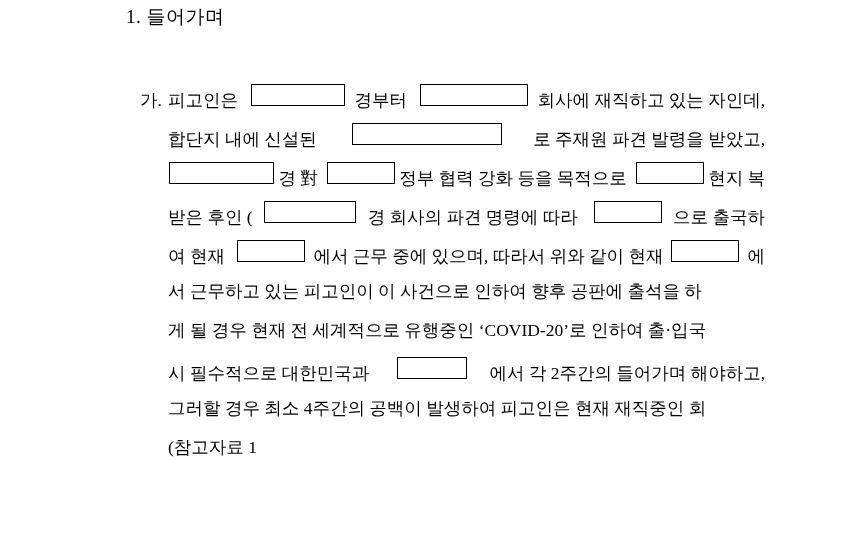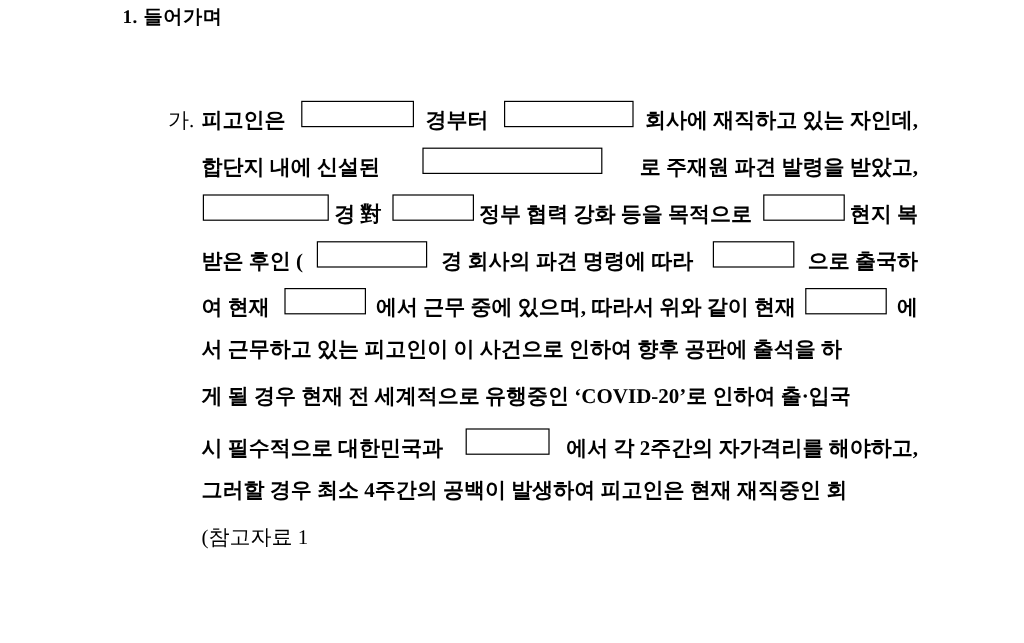--- a/index.html
+++ b/index.html
@@ -11,24 +11,24 @@
     position: relative;
     width: 853px;
     height: 536px;
     background: #ffffff;
     font-family: "Liberation Serif", serif;
     color: #000000;
     overflow: hidden;
   }
   .section-heading {
     position: absolute;
-    left: 102px;
+    left: 126px;
     top: 4px;
-    font-size: 16px;
-    font-weight: bold;
+    font-size: 19px;
+    font-weight: normal;
     letter-spacing: 0.5px;
   }
   .body-block {
     position: absolute;
     left: 140px;
     top: 84px;
     width: 625px;
   }
   .para-row {
     display: flex;
@@ -45,21 +45,20 @@
     flex: 1 1 auto;
     white-space: nowrap;
     display: flex;
     align-items: baseline;
   }
   .line.justify {
     justify-content: space-between;
   }
   .seg {
     white-space: pre;
-    font-weight: bold;
   }
   .redact {
     display: inline-block;
     border: 1.2px solid #000;
     background: #ffffff;
     height: 20px;
     vertical-align: -3px;
     margin: 0 1px;
   }
   .bold { font-weight: normal; }
@@ -132,21 +131,21 @@
           <div class="marker"></div>
           <div class="line justify">
             <span class="seg">게 될 경우 현재 전 세계적으로 유행중인 ‘COVID-20’로 인하여 출·입국</span>
           </div>
         </div>
         <div class="para-row">
           <div class="marker"></div>
           <div class="line justify">
             <span class="seg">시 필수적으로 대한민국과 </span>
             <span class="redact" style="width: 68px;"></span>
-            <span class="seg">에서 각 2주간의 자가격리를 해야하고,</span>
+            <span class="seg">에서 각 2주간의 들어가며 해야하고,</span>
           </div>
         </div>
         <div class="para-row">
           <div class="marker"></div>
           <div class="line justify">
             <span class="seg">그러할 경우 최소 4주간의 공백이 발생하여 피고인은 현재 재직중인 회</span>
           </div>
         </div>
         <div class="para-row">
           <div class="marker"></div>

